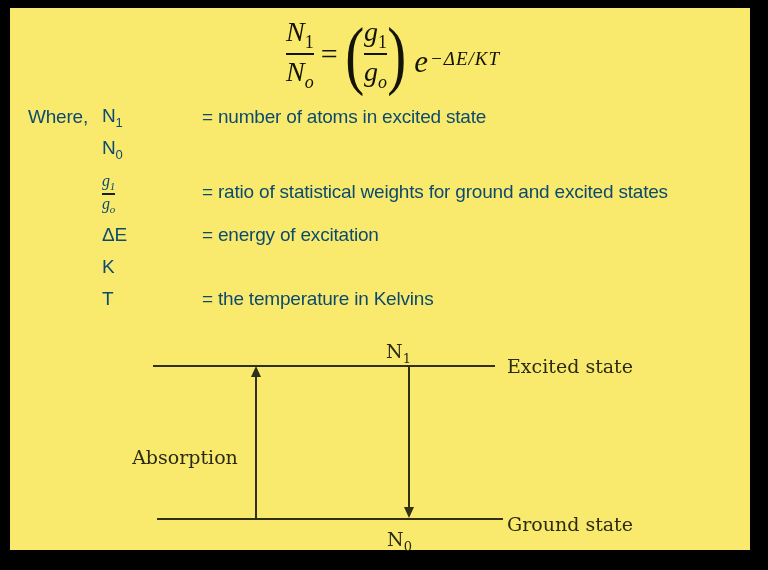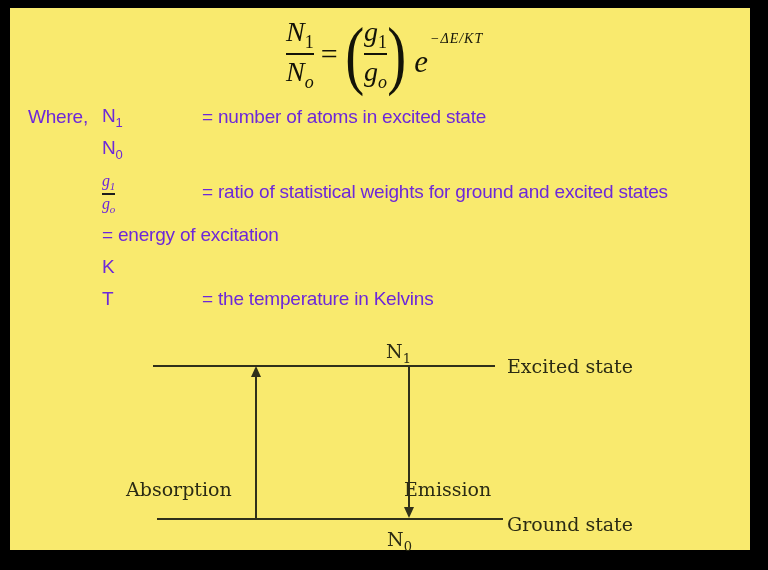--- a/index.html
+++ b/index.html
@@ -29,27 +29,27 @@
   }
   .bfrac{display:inline-flex;flex-direction:column;align-items:center;}
   .bfrac .line{font-size:28px;line-height:30px;font-style:italic;}
   .bfrac .bar{align-self:stretch;height:2px;background:#131308;margin:2px 0;}
   .equation sub{font-size:18px;line-height:1;font-style:italic;}
   .equation .sub-num{font-style:normal;}
   .eqsign{font-size:30px;margin:0 7px;font-style:normal;}
   .paren{font-size:76px;line-height:70px;font-weight:400;transform:scaleX(0.75);margin:0 -3px;}
   .exp{display:inline-flex;align-items:flex-start;margin-left:8px;}
   .exp .e{font-size:31px;font-style:italic;margin-top:16px;}
-  .exp .sup{font-size:14px;font-style:italic;margin-top:3px;margin-left:2px;letter-spacing:1px;}
+  .exp .sup{font-size:19px;font-style:italic;margin-top:20px;margin-left:2px;letter-spacing:1px;}
 
   
   .definitions{
     position:absolute;left:18px;top:97px;width:716px;
     display:flex;flex-direction:column;gap:8px;
-    font-size:19px;letter-spacing:-0.2px;color:#6d28d9;
+    font-size:19px;letter-spacing:-0.2px;color:#0c4a6e;
   }
   .def-row{display:flex;align-items:center;min-height:24px;}
   .def-row.tall{min-height:46px;}
   .col-where{width:74px;flex:0 0 auto;}
   .col-sym{width:100px;flex:0 0 auto;}
   .col-def{flex:1;white-space:nowrap;}
   .def-row sub{font-size:13px;line-height:1;}
   .sfrac{
     display:inline-flex;flex-direction:column;align-items:center;
     font-family:"Liberation Serif", serif;font-style:italic;
@@ -67,21 +67,21 @@
     border-bottom:11px solid #30301a;}
   .arrow-down{position:absolute;width:0;height:0;
     border-left:5px solid transparent;border-right:5px solid transparent;
     border-top:11px solid #30301a;}
   .dlabel{
     position:absolute;
     font-family:"DejaVu Serif", serif;
     font-size:19px;line-height:22px;color:#2b2b14;white-space:nowrap;
   }
   .dlabel sub{font-size:13px;line-height:1;}
-  .center{margin-top:32px;}
+  .center{text-align:center;}
 </style>
 </head>
 <body>
 
 <div class="frame">
   <div class="slide">
 
     <div class="equation">
       <span class="bfrac">
         <span class="line"><span>N</span><sub class="sub-num">1</sub></span>
@@ -122,20 +122,21 @@
             <span><span>g</span><sub>1</sub></span>
             <span class="sbar"></span>
             <span><span>g</span><sub>o</sub></span>
           </span>
         </span>
         <span class="col-def">= ratio of statistical weights for ground and excited states</span>
       </div>
 
       <div class="def-row">
         <span class="col-where"></span>
+        <span class="col-sym">ΔE</span>
         <span class="col-def">= energy of excitation</span>
       </div>
 
       <div class="def-row">
         <span class="col-where"></span>
         <span class="col-sym">K</span>
       </div>
 
       <div class="def-row">
         <span class="col-where"></span>
@@ -153,21 +154,20 @@
       <div class="vline" style="left:245px;top:368px;height:143px;"></div>
       <div class="arrow-up" style="left:241px;top:358px;"></div>
 
       <div class="vline" style="left:398px;top:359px;height:141px;"></div>
       <div class="arrow-down" style="left:394px;top:499px;"></div>
 
       <div class="dlabel" style="left:376px;top:332px;"><span>N</span><sub>1</sub></div>
       <div class="dlabel" style="left:497px;top:347px;">Excited state</div>
 
       <div class="dlabel center" style="left:116px;top:438px;width:118px;">Absorption</div>
-      <div class="dlabel center" style="left:394px;top:438px;width:96px;">Emission</div>
 
       <div class="dlabel" style="left:497px;top:505px;">Ground state</div>
       <div class="dlabel" style="left:377px;top:520px;"><span>N</span><sub>0</sub></div>
 
     </div>
 
   </div>
 </div>
 
 </body></html>

